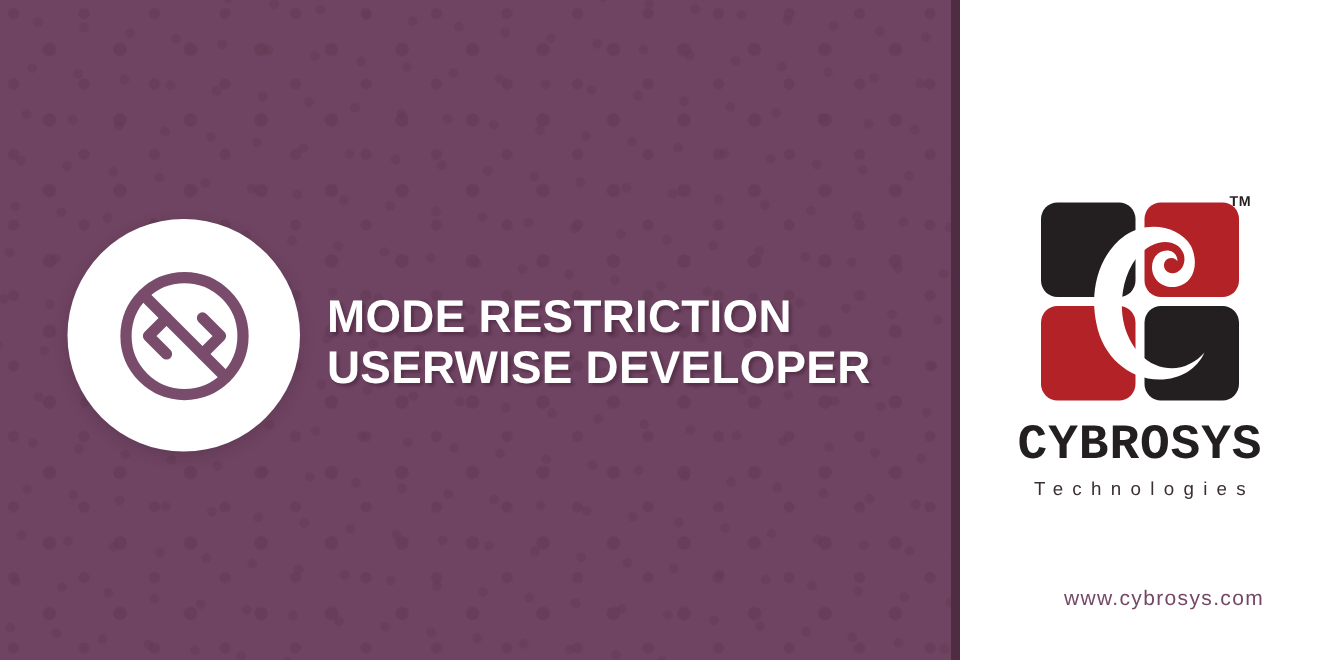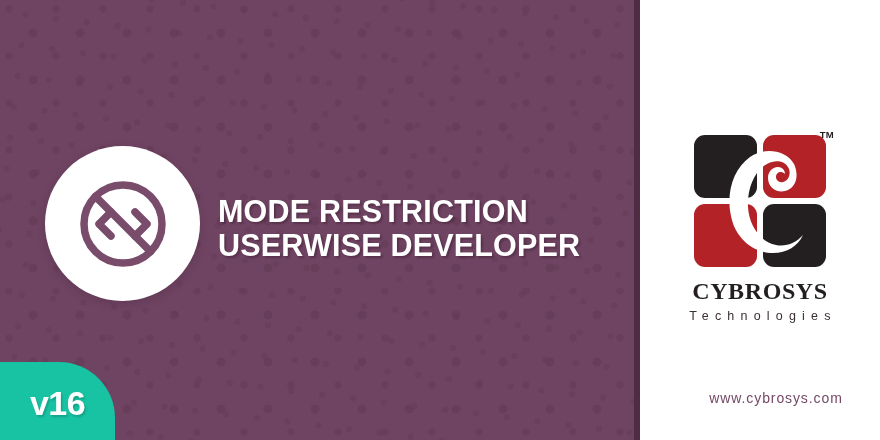--- a/index.html
+++ b/index.html
@@ -134,22 +134,22 @@
     position:absolute;
     right:-4px; top:-2px;
     font-size:9.5px;
     font-weight:bold;
     color:#231f20;
     letter-spacing:.3px;
   }
 
   .brand-name {
     margin-top:7px;
-    font-family:Liberation Serif, serif;
-    font-size:24px;
+    font-family:Liberation Mono, monospace;
+    font-size:33px;
     font-weight:bold;
     color:#231f20;
     letter-spacing:.6px;
   }
   .brand-sub {
     margin-top:4px;
     font-family:Liberation Sans, sans-serif;
     font-size:12.5px;
     color:#3a2f33;
     letter-spacing:6.2px;
@@ -184,23 +184,20 @@
         </g>
         <line x1="20.5" y1="20.5" x2="75.5" y2="75.5" stroke="#7a4c6b" stroke-width="7.5" stroke-linecap="round"></line>
       </svg>
     </div>
 
     <div class="title">
       <span class="line">MODE RESTRICTION</span>
       <span class="line">USERWISE DEVELOPER</span>
     </div>
 
-    <div class="version-badge">
-      <span>v16</span>
-    </div>
   </div>
 
   <div class="panel-seam"></div>
 
   <div class="right-panel">
 
     <div class="brand-block">
 
       <div class="logo-mark">
         <svg width="140" height="140" viewBox="0 0 140 140">

